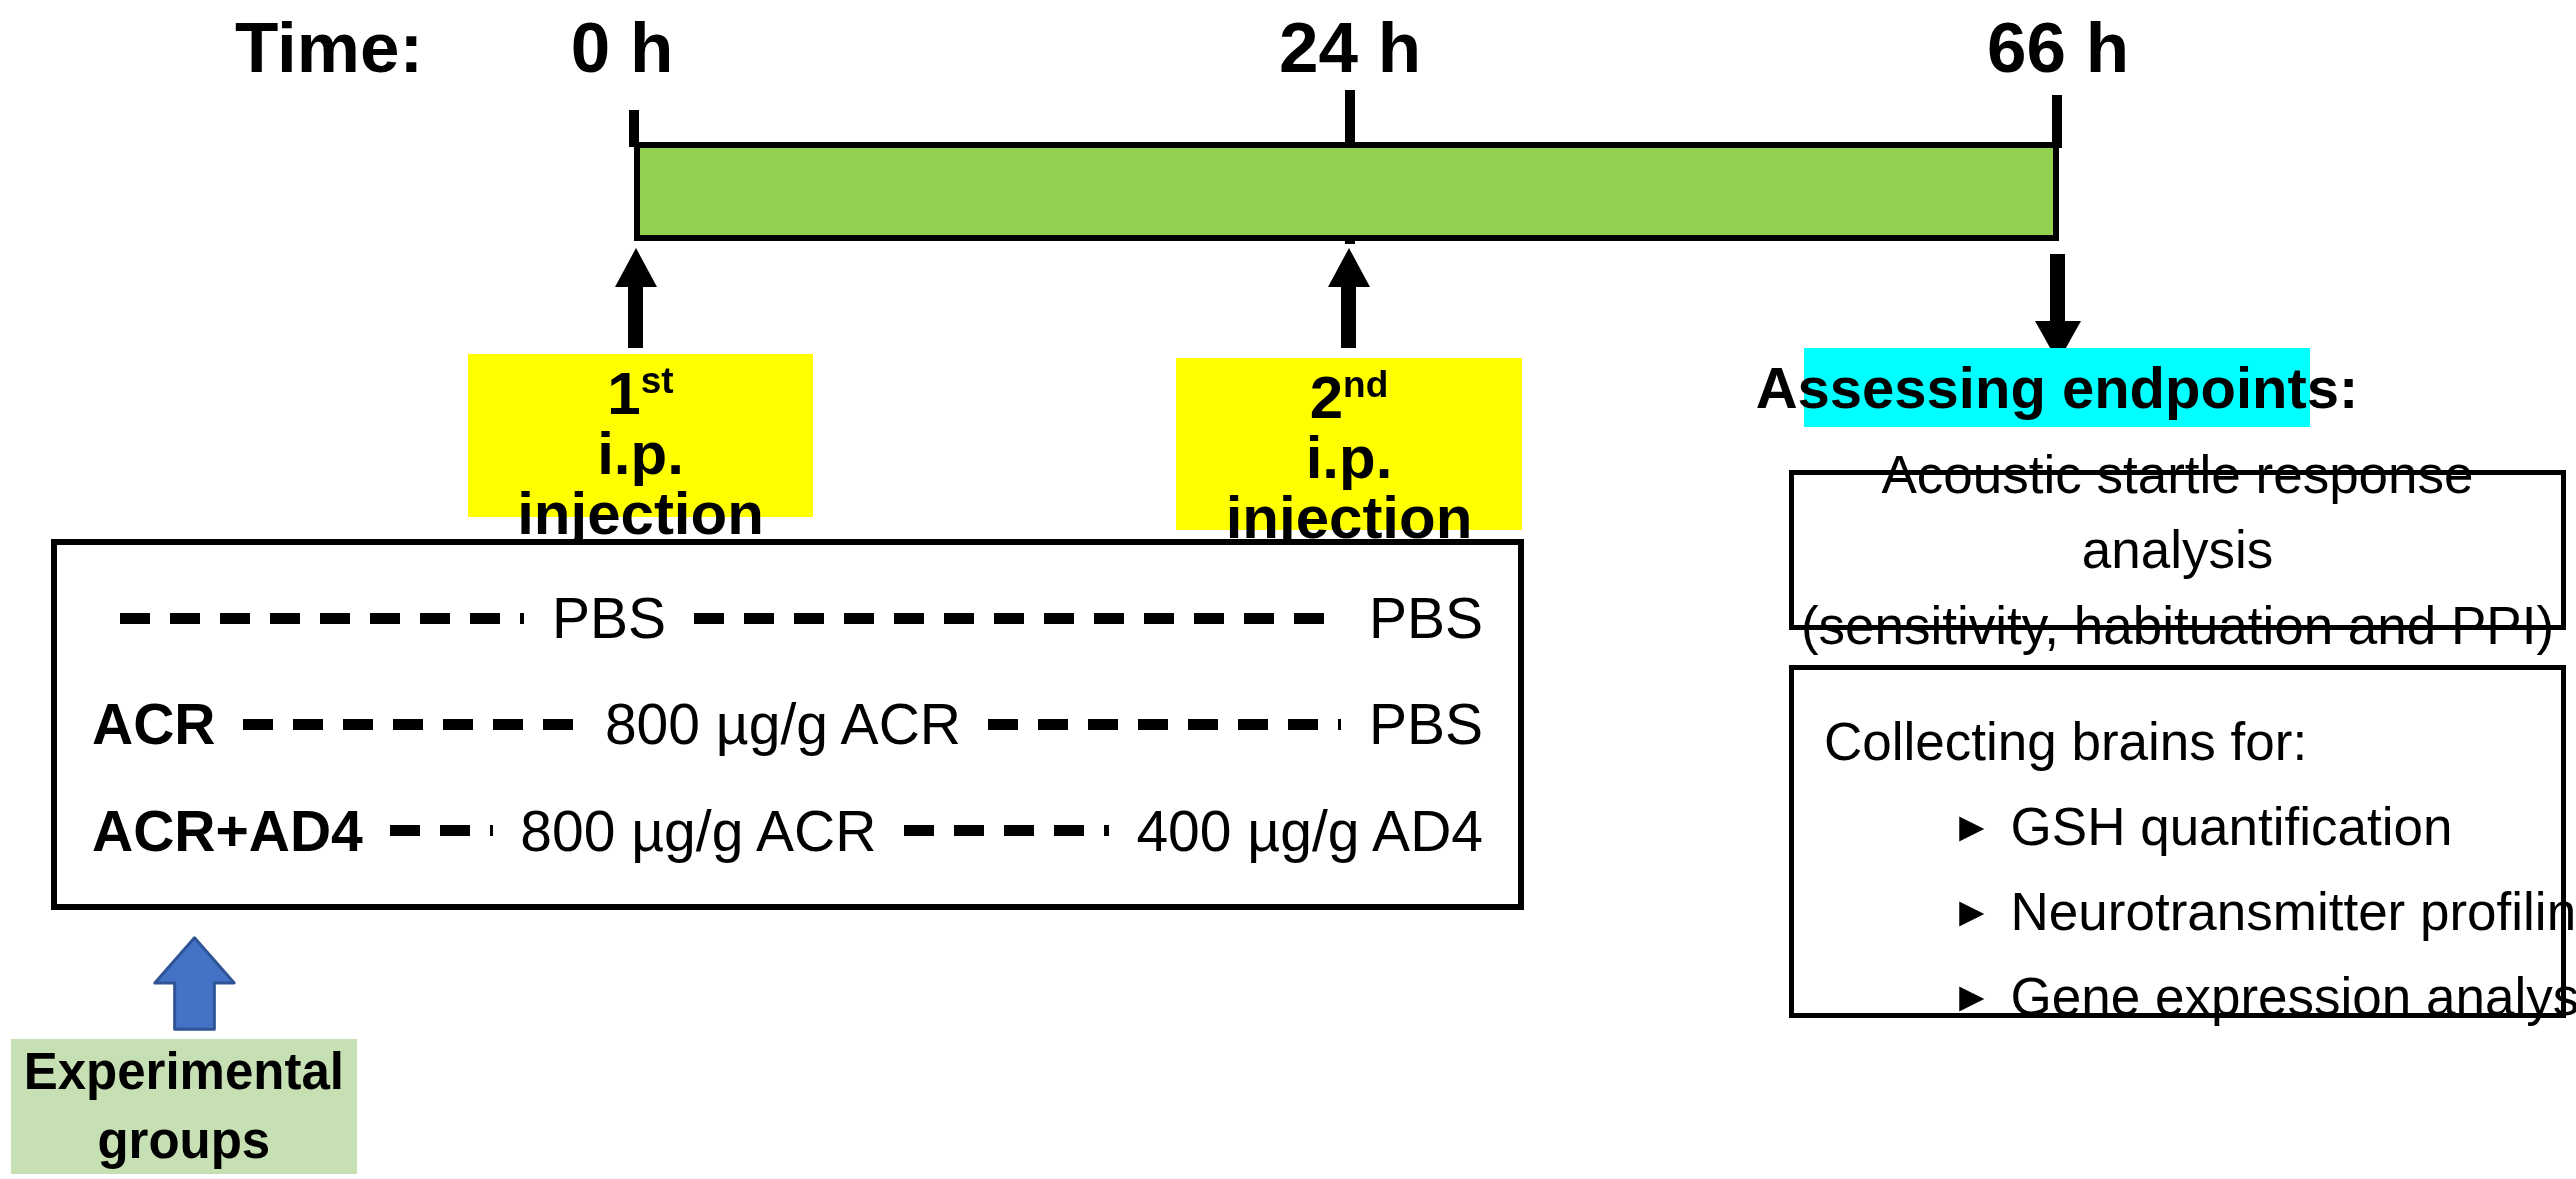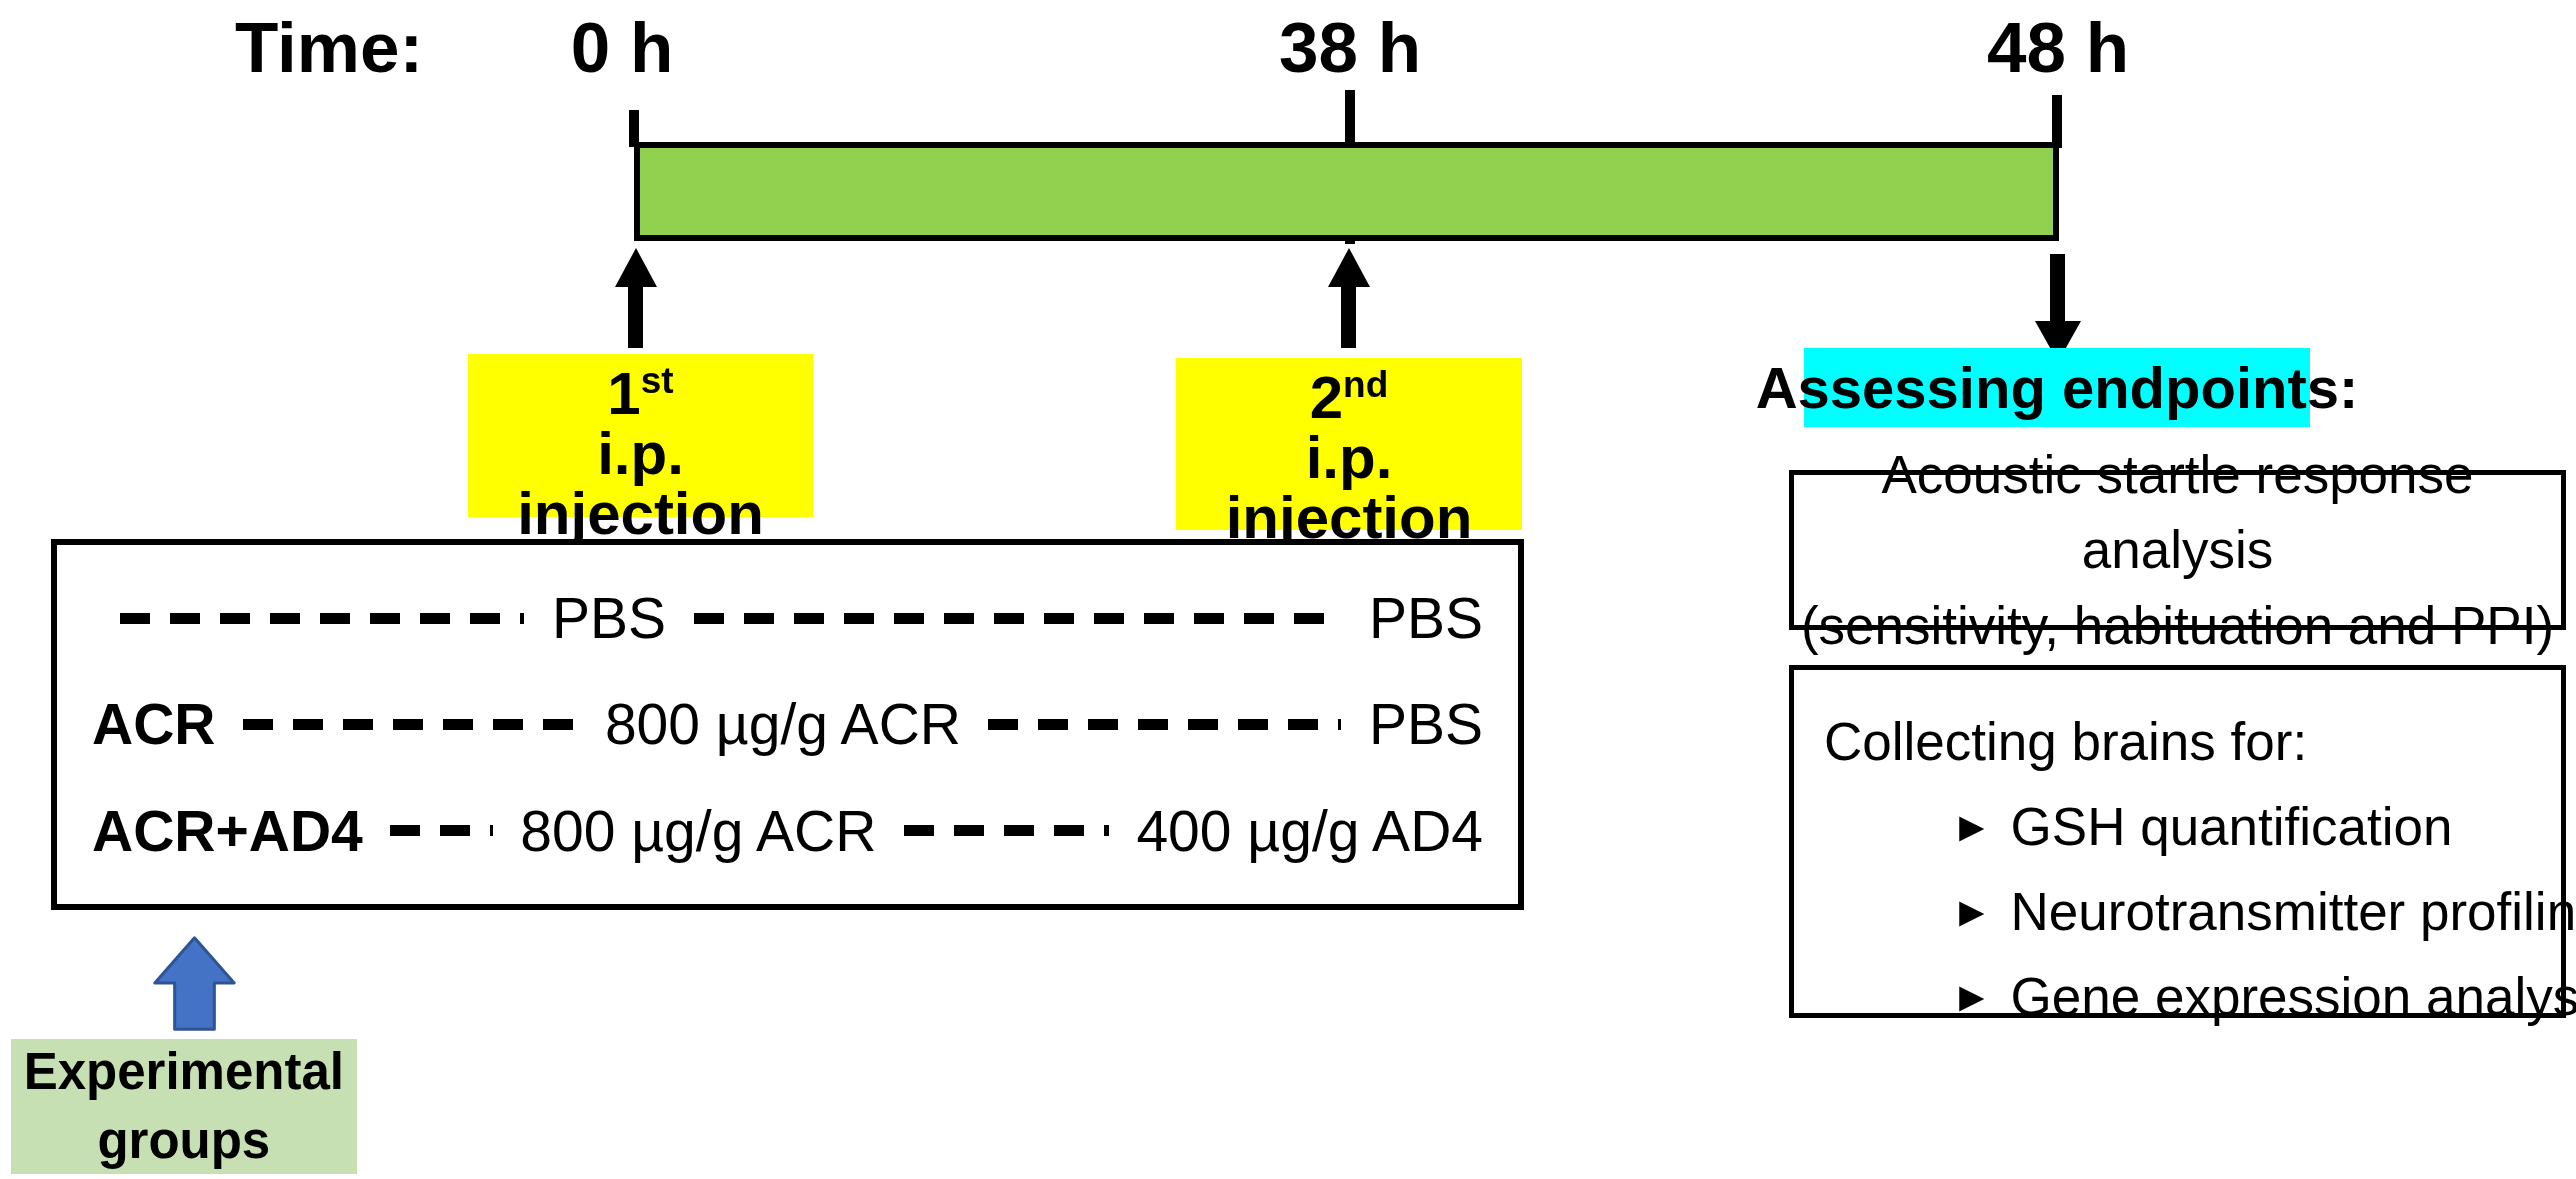--- a/index.html
+++ b/index.html
@@ -144,22 +144,22 @@
     text-align:center;
   }
 </style>
 </head>
 <body>
 
 <div class="canvas">
 
   <div class="abs time-label">Time:</div>
   <div class="abs tick-label tl-0">0 h</div>
-  <div class="abs tick-label tl-24">38 h</div>
-  <div class="abs tick-label tl-48">48 h</div>
+  <div class="abs tick-label tl-24">24 h</div>
+  <div class="abs tick-label tl-48">66 h</div>
 
   <div class="abs tick tick-0"></div>
   <div class="abs tick tick-24"></div>
   <div class="abs tick tick-48"></div>
   <div class="abs timeline-bar"></div>
 
   <div class="abs up-arrow ua-1">
     <div class="head"></div>
     <div class="shaft"></div>
   </div>

